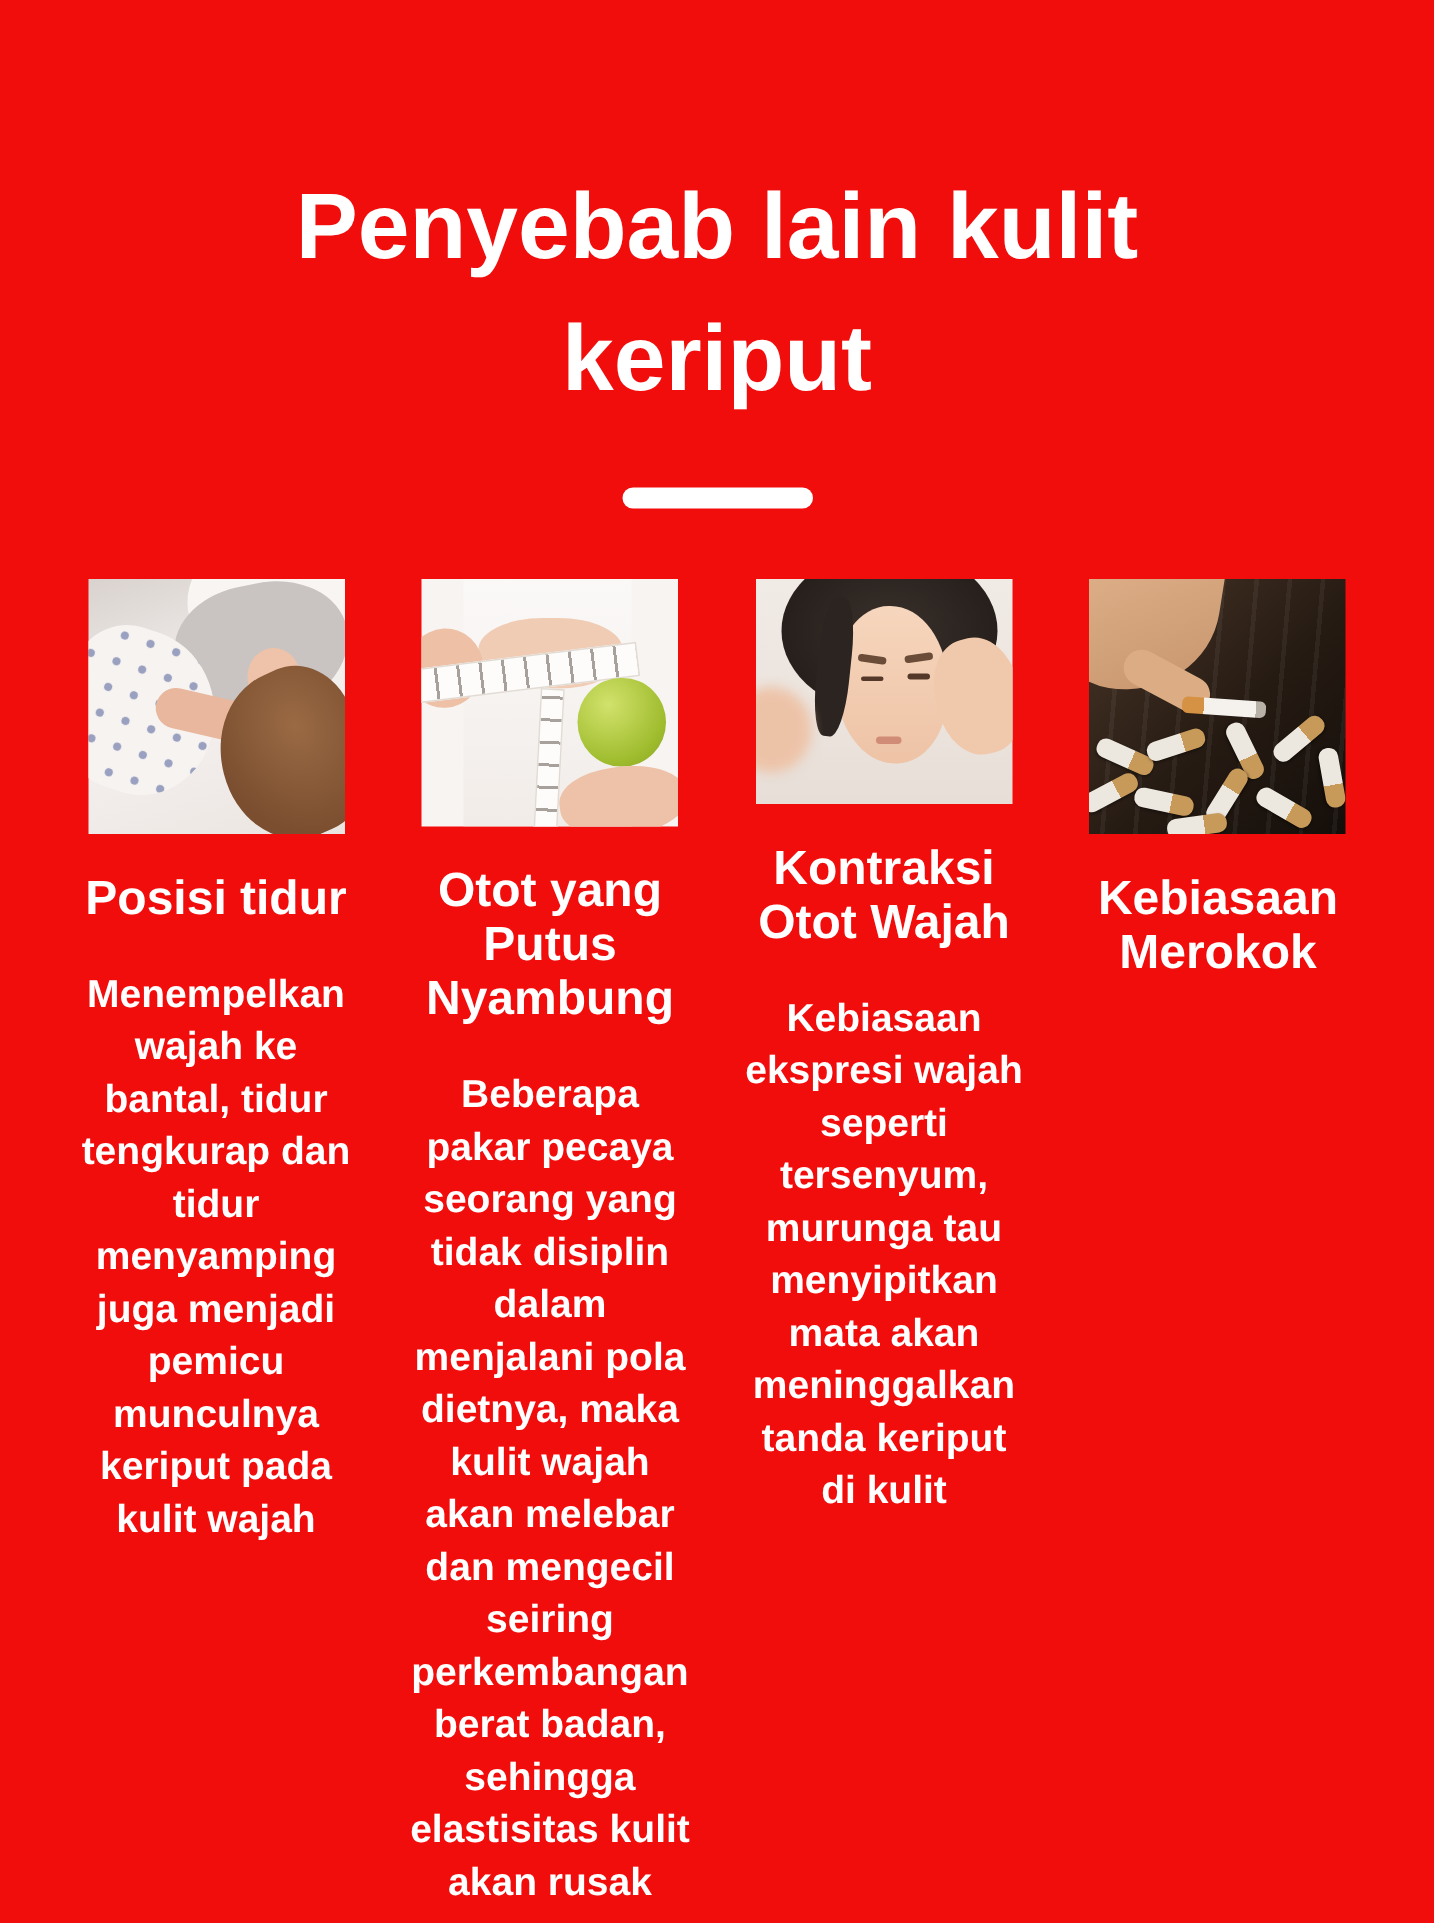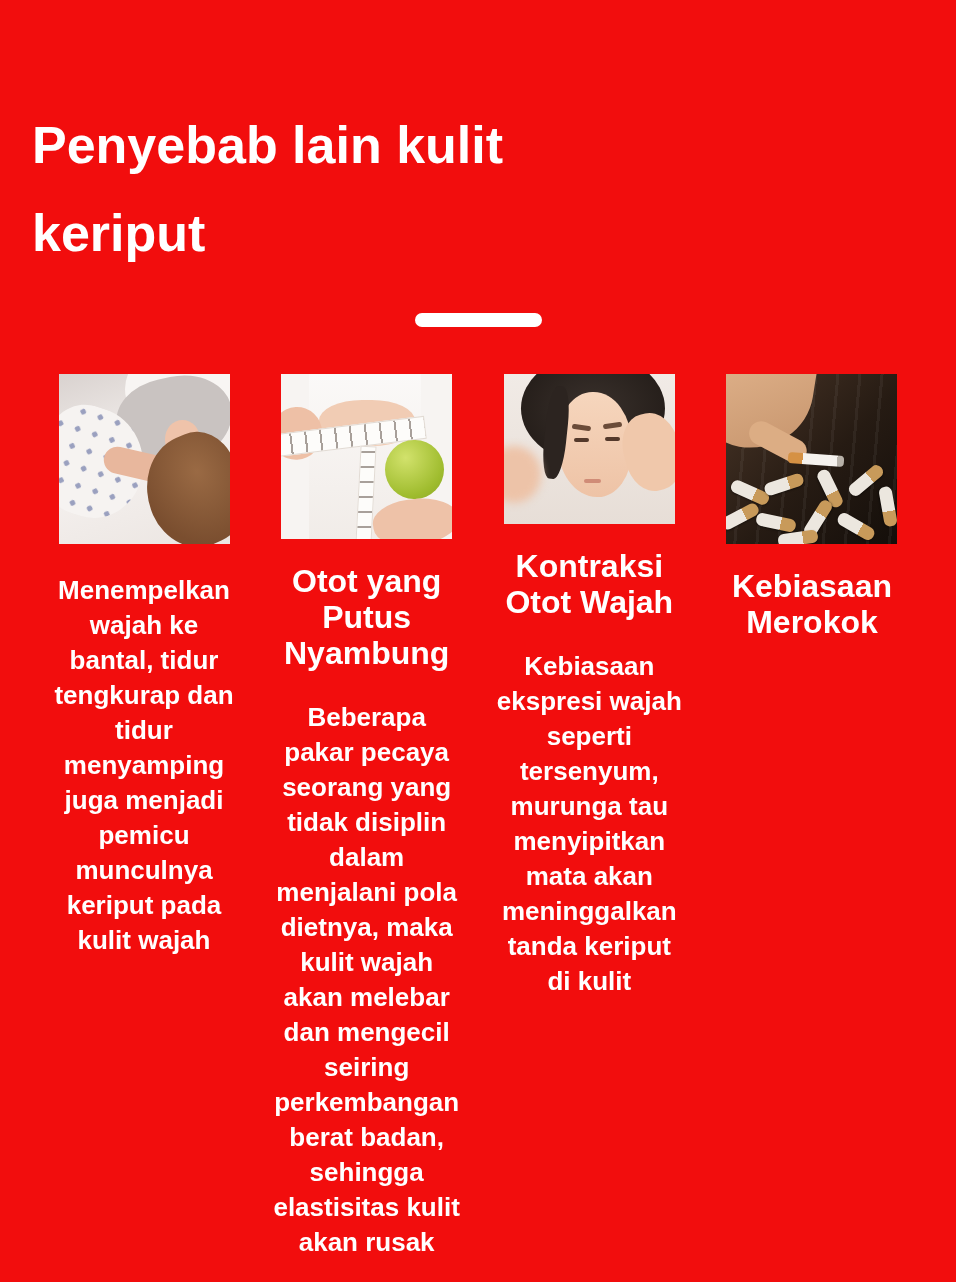--- a/index.html
+++ b/index.html
@@ -6,22 +6,22 @@
   body {
     width: 956px; height: 1282px; overflow: hidden;
     background: var(--background, #f20d0d);
     font-family: "Liberation Sans", "DejaVu Sans", sans-serif;
     color: var(--text, #ffffff);
   }
   .poster { position: relative; width: 956px; height: 1282px; }
 
   .title {
     padding-top: 66px;
-    font-size: 52px; line-height: 88px; font-weight: 700;
-    white-space: pre-line; letter-spacing: 0; padding-left: 32px;
+    font-size: 62px; line-height: 88px; font-weight: 700;
+    text-align: center; white-space: pre-line; letter-spacing: 0;
   }
   .divider {
     margin: 36px auto 0 auto;
     width: 127px; height: 14px; border-radius: 7px;
     background: var(--text, #ffffff);
   }
 
   .columns {
     display: flex; justify-content: space-between; align-items: flex-start;
     padding: 0 49px; margin-top: 47px;
@@ -113,20 +113,21 @@
 
     <div class="column">
       <div class="photo ph1" aria-label="woman-sleeping-curled-up-on-bed">
         <div class="p1-pillow"></div>
         <div class="p1-shirt"></div>
         <div class="p1-pants"></div>
         <div class="p1-arm"></div>
         <div class="p1-face"></div>
         <div class="p1-hair"></div>
       </div>
+      <div class="heading">Posisi tidur</div>
       <div class="col-body">Menempelkan
 wajah ke
 bantal, tidur
 tengkurap dan
 tidur
 menyamping
 juga menjadi
 pemicu
 munculnya
 keriput pada

